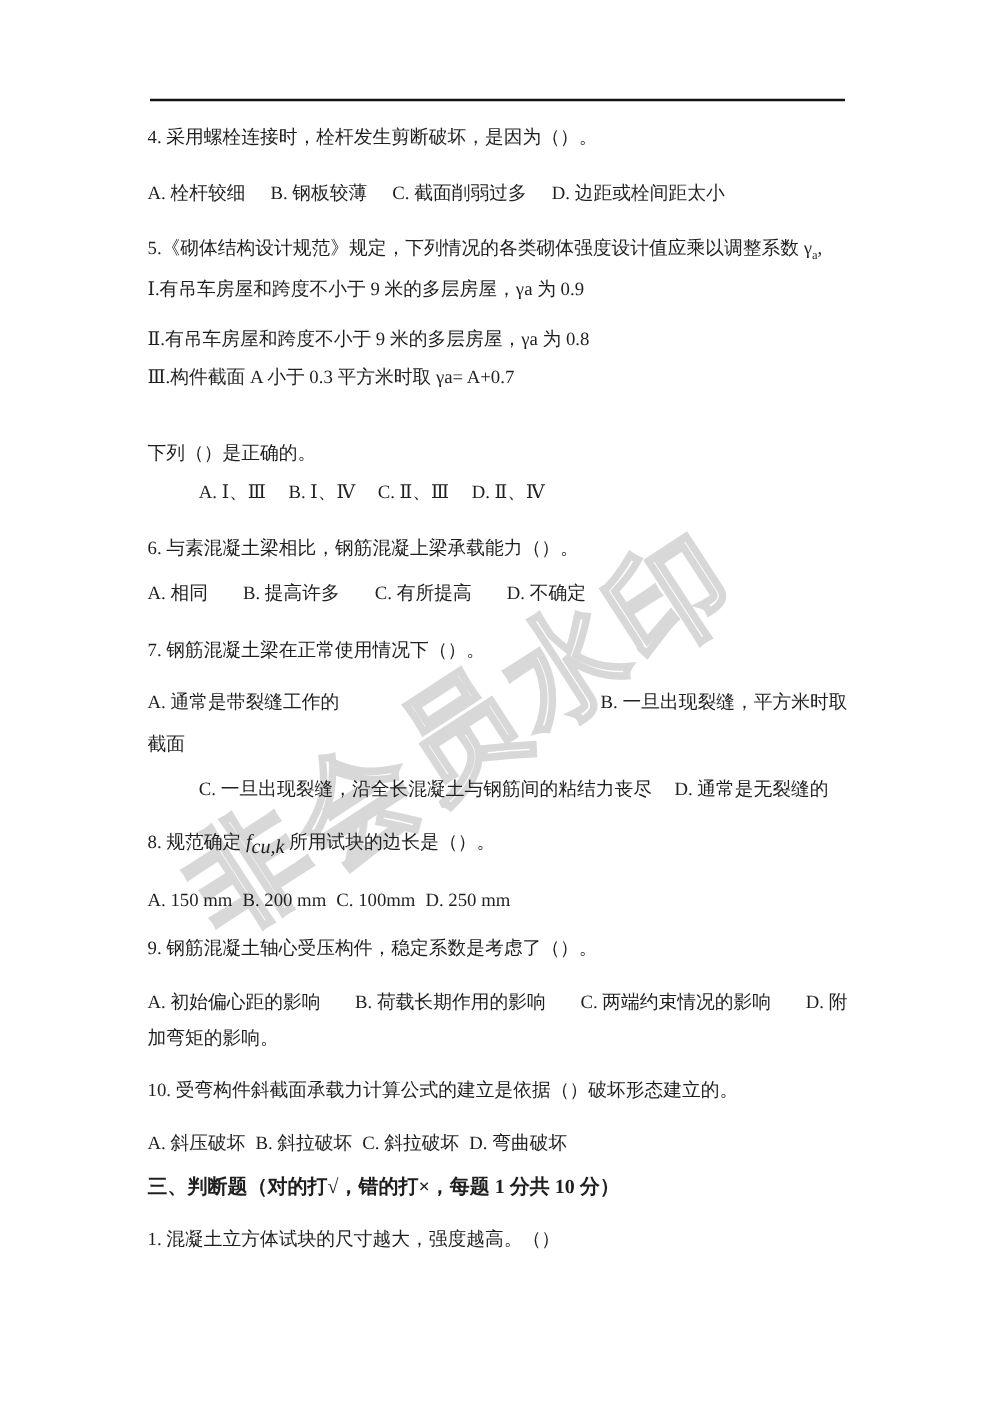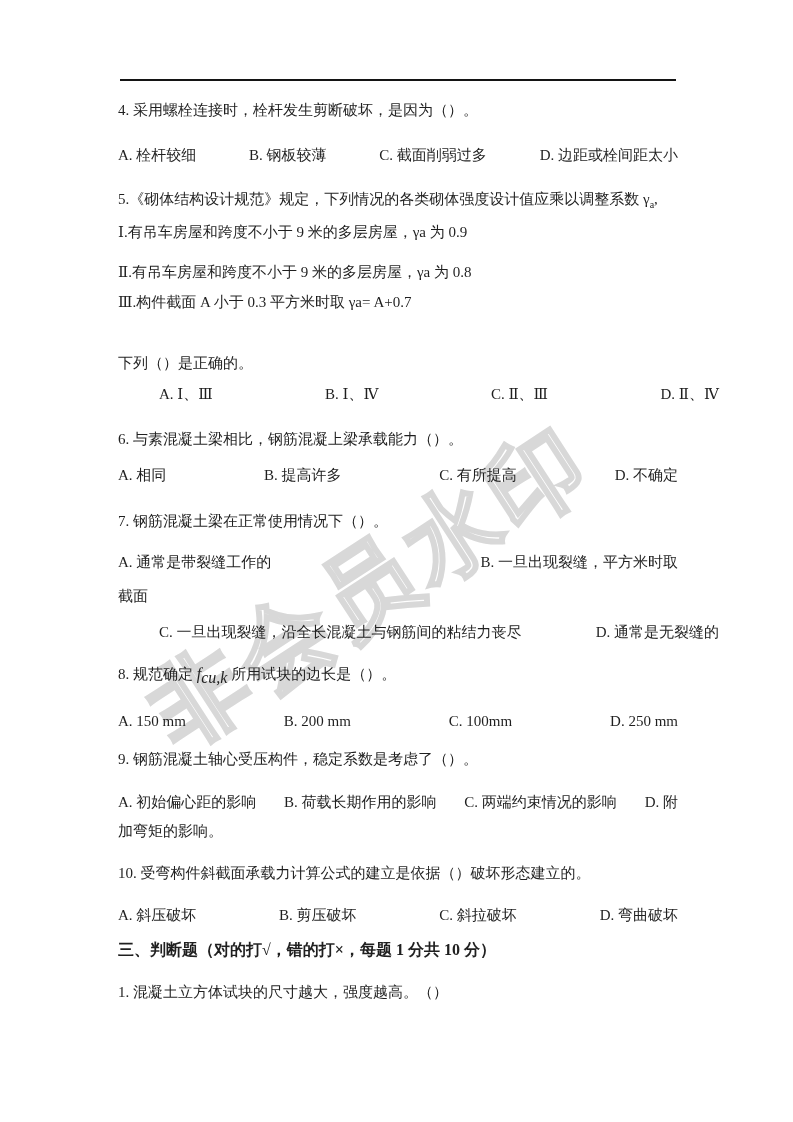--- a/index.html
+++ b/index.html
@@ -13,21 +13,21 @@
   }
   .rule{
     position:absolute;left:120px;top:79px;width:556px;height:2px;
     background:#141414;
   }
   .line{
     position:absolute;left:118px;width:560px;
     font-size:15px;line-height:20px;white-space:nowrap;
     z-index:2;
   }
-  .optrow{display:flex;align-items:baseline;justify-content:space-between;}
+  .optrow{display:flex;align-items:baseline;}
   .optrow span{white-space:nowrap;}
   .gap14{gap:18px;margin-left:41px;}
   .gap20{gap:20px;}
   .gap22{gap:8px;}
   .gap38{gap:28px;}
   .between{justify-content:space-between;}
   .heading{font-weight:bold;font-size:16px;}
   .formula-var{font-style:italic;font-size:16px;}
   .formula-sub{font-style:italic;font-size:16px;vertical-align:sub;}
   sub{font-size:10px;}
@@ -106,21 +106,21 @@
     <span>A. 初始偏心距的影响</span>
     <span>B. 荷载长期作用的影响</span>
     <span>C. 两端约束情况的影响</span>
     <span>D. 附</span>
   </div>
   <div class="line" style="top:821px">加弯矩的影响。</div>
 
   <div class="line" style="top:863px">10. 受弯构件斜截面承载力计算公式的建立是依据（）破坏形态建立的。</div>
   <div class="line optrow gap22" style="top:905px">
     <span>A. 斜压破坏</span>
-    <span>B. 剪压破坏</span>
+    <span>B. 斜拉破坏</span>
     <span>C. 斜拉破坏</span>
     <span>D. 弯曲破坏</span>
   </div>
 
   <div class="line heading" style="top:940px">三、判断题（对的打√，错的打×，每题 1 分共 10 分）</div>
 
   <div class="line" style="top:982px">1. 混凝土立方体试块的尺寸越大，强度越高。（）</div>
 
 </div>
 

